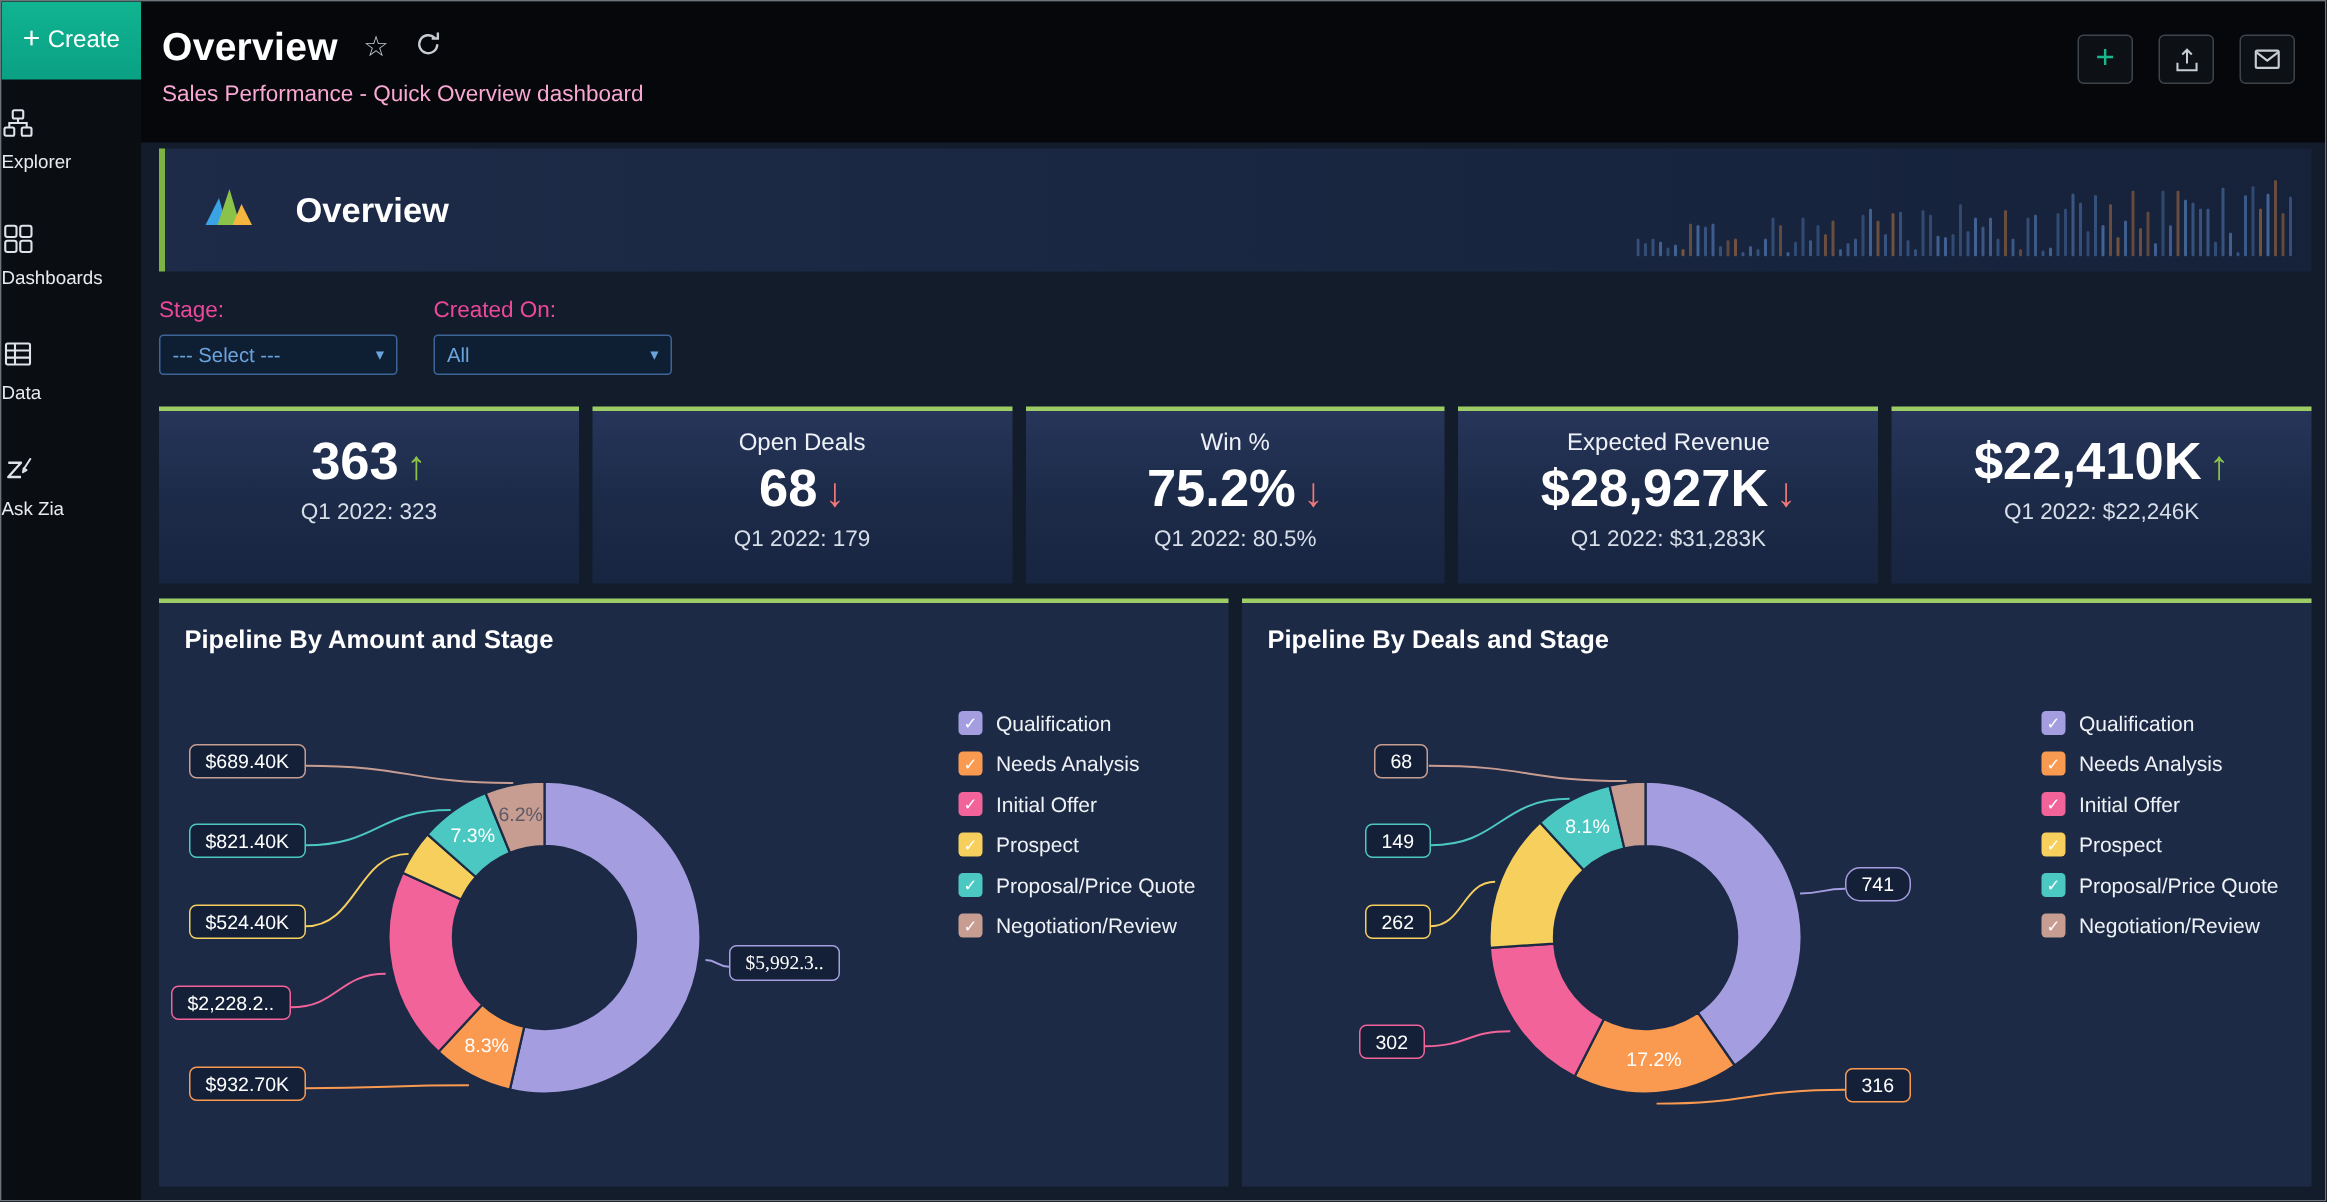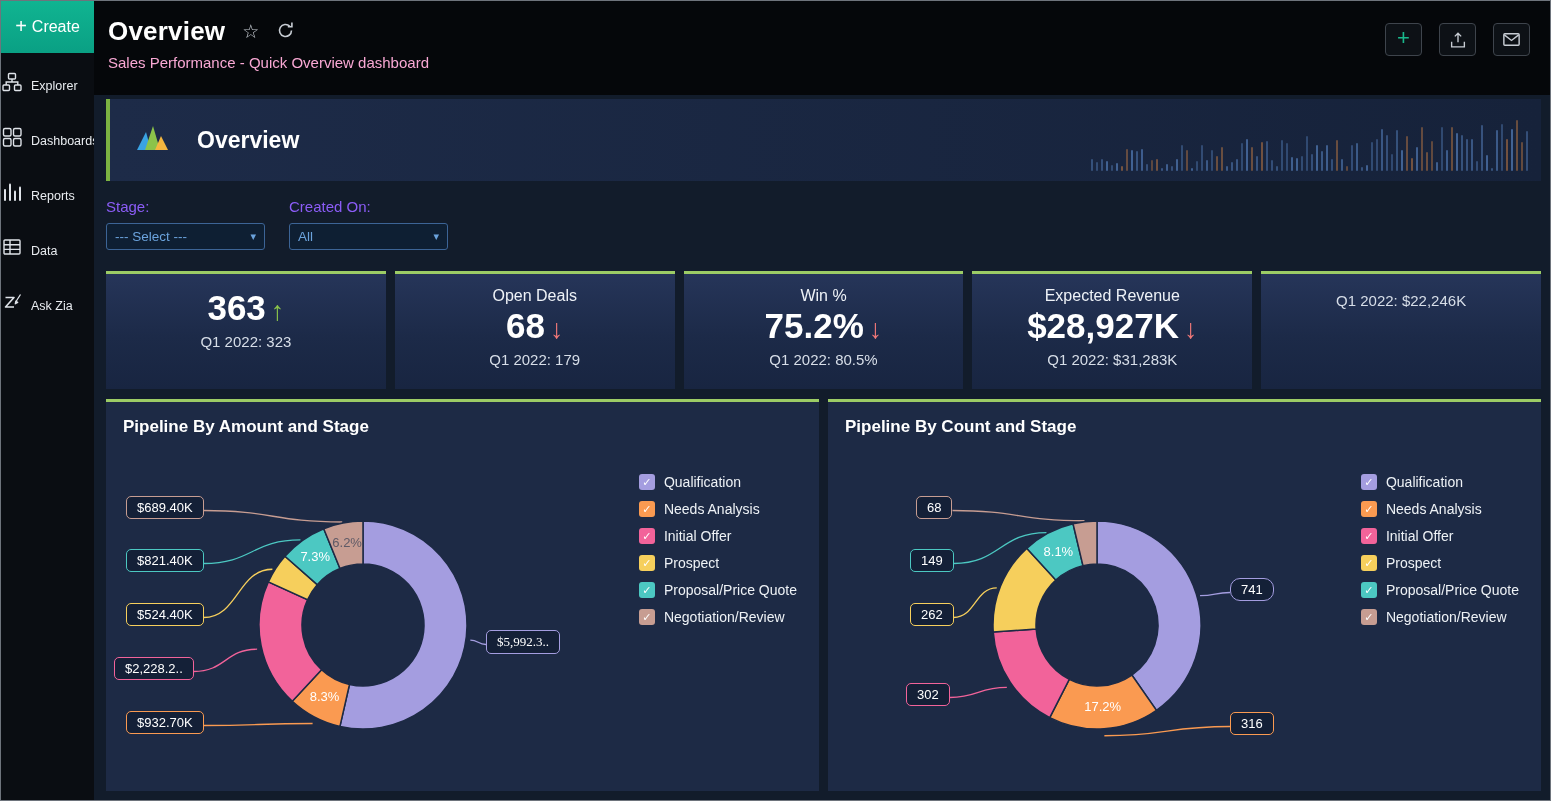--- a/index.html
+++ b/index.html
@@ -4,21 +4,21 @@
 <style>
   *{box-sizing:border-box;margin:0;padding:0}
   html,body{width:1551px;height:801px}
   body{background:#05070a;font-family:"Liberation Sans",sans-serif;overflow:hidden}
   .screen{width:1551px;height:801px;border:1px solid #6e747c;display:flex;background:#05070a;overflow:hidden}
 
   
   .sidebar{width:93px;background:#0a0d12;flex:none;display:flex;flex-direction:column}
   .create-btn{height:52px;width:100%;background:linear-gradient(180deg,#10b491,#0aa084);color:#fff;border:none;font-size:16px;font-family:inherit;display:flex;align-items:center;justify-content:center;gap:5px;cursor:pointer}
   .create-btn .plus{font-size:20px;line-height:1;margin-top:-2px}
-  .nav-item{display:flex;flex-direction:row;align-items:flex-end;gap:8px;padding:18px 0 15px;cursor:pointer}
+  .nav-item{display:flex;flex-direction:column;align-items:flex-start;gap:8px;padding:18px 0 15px;cursor:pointer}
   .nav-label{font-size:12.5px;color:#e8ebef}
   .nav-icon svg{display:block}
 
   
   .right{flex:1;display:flex;flex-direction:column;min-width:0}
   header{height:94px;background:#05070a;display:flex;justify-content:space-between;padding:15px 20px 0 14px;flex:none}
   .title-row{display:flex;align-items:center;gap:17px}
   h1{font-size:26px;color:#fff;font-weight:bold;letter-spacing:.2px}
   .hicon{color:#c8cdd4;font-size:19px;cursor:pointer;line-height:1}
   .subtitle{margin-top:7px;font-size:15px;color:#f9a8d4}
@@ -27,21 +27,21 @@
   .hbtn .plus-teal{color:#19b88c;font-size:22px;line-height:1;margin-top:-3px}
 
   
   main{flex:1;background:#121c2b;padding:4px 9px 9px 12px;display:flex;flex-direction:column;min-height:0}
   .banner{height:82px;background:linear-gradient(90deg,#1d2b48,#16223a);border-left:4px solid #7cb342;display:flex;align-items:center;gap:26px;padding-left:25px;position:relative;flex:none;overflow:hidden}
   .banner h2{font-size:23px;color:#fff}
   #spark{position:absolute;right:5px;top:12px;bottom:10px;width:445px;display:flex;align-items:flex-end;gap:3px;overflow:hidden}
   #spark span{width:2px;flex:none;border-radius:1px}
 
   .filters{display:flex;gap:24px;margin-top:17px;flex:none}
-  .filter-group label{display:block;font-size:15px;color:#8b5cf6;margin-bottom:8px}
+  .filter-group label{display:block;font-size:15px;color:#ec4899;margin-bottom:8px}
   .dropdown{width:159px;height:27px;background:#0e1f33;border:1px solid #3c6496;border-radius:3px;display:flex;align-items:center;justify-content:space-between;padding:0 8px;cursor:pointer}
   .dropdown .val{font-size:13.5px;color:#6ba3dd}
   .dropdown .caret{font-size:11px;color:#6ba3dd}
 
   .kpi-row{display:flex;gap:9px;margin-top:21px;flex:none}
   .kpi-card{flex:1;height:118px;background:linear-gradient(180deg,#263559 0%,#1c2a48 55%,#182541 100%);border-top:3px solid #9ccc65;text-align:center;padding-top:13px}
   .kpi-title{font-size:16px;color:#eef2f7}
   .kpi-value{font-size:35px;font-weight:bold;color:#fff;margin-top:2px;line-height:1.1}
   .kpi-value .arrow{font-size:27px;font-weight:normal;margin-left:5px}
   .kpi-sub{font-size:15px;color:#d7dee8;margin-top:5px}
@@ -85,31 +85,20 @@
         <svg width="22" height="22" viewBox="0 0 22 22" fill="none" stroke="#dfe3e9" stroke-width="1.4">
           <rect x="2.5" y="2.5" width="7.5" height="7.5" rx="1.5"></rect>
           <rect x="12.5" y="2.5" width="7.5" height="7.5" rx="1.5"></rect>
           <rect x="2.5" y="12.5" width="7.5" height="7.5" rx="1.5"></rect>
           <rect x="12.5" y="12.5" width="7.5" height="7.5" rx="1.5"></rect>
         </svg>
       </span>
       <span class="nav-label">Dashboards</span>
     </div>
 
-    <div class="nav-item">
-      <span class="nav-icon">
-        <svg width="22" height="22" viewBox="0 0 22 22" fill="none" stroke="#dfe3e9" stroke-width="2" stroke-linecap="round">
-          <path d="M4 19V9"></path>
-            <path d="M9 19V3.5"></path>
-            <path d="M14 19v-8.5"></path>
-            <path d="M19 19V6.5"></path>
-        </svg>
-      </span>
-      <span class="nav-label">Reports</span>
-    </div>
 
     <div class="nav-item">
       <span class="nav-icon">
         <svg width="22" height="22" viewBox="0 0 22 22" fill="none" stroke="#dfe3e9" stroke-width="1.4">
           <rect x="3" y="4" width="16" height="14" rx="1"></rect>
           <path d="M3 8.7h16M3 13.4h16M9 4v14"></path>
         </svg>
       </span>
       <span class="nav-label">Data</span>
     </div>
@@ -293,20 +282,21 @@
           <div class="kpi-title">Win %</div>
           <div class="kpi-value"><span>75.2%</span><span class="arrow" style="color: rgb(240, 120, 120);">↓</span></div>
           <div class="kpi-sub">Q1 2022: 80.5%</div>
         </div>
         <div class="kpi-card">
           <div class="kpi-title">Expected Revenue</div>
           <div class="kpi-value"><span>$28,927K</span><span class="arrow" style="color: rgb(240, 120, 120);">↓</span></div>
           <div class="kpi-sub">Q1 2022: $31,283K</div>
         </div>
         <div class="kpi-card">
+          <div class="kpi-value"><span>$22,410K</span><span class="arrow" style="color: rgb(139, 195, 74);">↑</span></div>
           <div class="kpi-sub">Q1 2022: $22,246K</div>
         </div>
       </section>
 
       <section class="charts-row">
 
         <div class="panel">
           <h3>Pipeline By Amount and Stage</h3>
           <svg class="leader" width="713" height="389">
               <path d="M97.671875,108.5 C166.94795472943048,108.5 166.94795472943048,120.01717471291208 236.22403445886096,120.01717471291208" fill="none" stroke="#c79d92" stroke-width="1.3"></path>
@@ -355,21 +345,21 @@
                 <span class="legend-label">Proposal/Price Quote</span>
               </div>
               <div class="legend-row">
                 <span class="legend-cb" style="background: rgb(199, 157, 146);">✓</span>
                 <span class="legend-label">Negotiation/Review</span>
               </div>
             </div>
         </div>
 
         <div class="panel">
-          <h3>Pipeline By Count and Stage</h3>
+          <h3>Pipeline By Deals and Stage</h3>
           <svg class="leader" width="713" height="389">
               <path d="M124.46875,108.5 C190.47214843899627,108.5 190.47214843899627,118.72867077361893 256.47554687799254,118.72867077361893" fill="none" stroke="#c79d92" stroke-width="1.3"></path>
               <path d="M125.703125,161.5 C172.07438017803364,161.5 172.07438017803364,130.5628153419838 218.44563535606727,130.5628153419838" fill="none" stroke="#4cc8c2" stroke-width="1.3"></path>
               <path d="M125.703125,215.5 C147.2269740524865,215.5 147.2269740524865,185.82410508937505 168.750823104973,185.82410508937505" fill="none" stroke="#f6cf5c" stroke-width="1.3"></path>
               <path d="M121.703125,295.5 C150.26718115371867,295.5 150.26718115371867,285.44404288482 178.83123730743733,285.44404288482" fill="none" stroke="#f2639a" stroke-width="1.3"></path>
               <path d="M402,190.5 C387.019953303673,190.5 387.019953303673,193.64605671097547 372.039906607346,193.64605671097547" fill="none" stroke="#a49de0" stroke-width="1.3"></path>
               <path d="M402,324.5 C339.189093966698,324.5 339.189093966698,333.7476790600126 276.3781879333961,333.7476790600126" fill="none" stroke="#fa9a51" stroke-width="1.3"></path>
             </svg>
           <svg class="donut" width="234" height="234" style="left:152px;top:106px">
               <path d="M117,13 A104,104 0 0 1 176.44954023792312,202.33318326125868 L151.8694418703203,167.05119402823829 A61,61 0 0 0 117,56 Z" fill="#a49de0" stroke="#1d2a45" stroke-width="1.5"></path>

